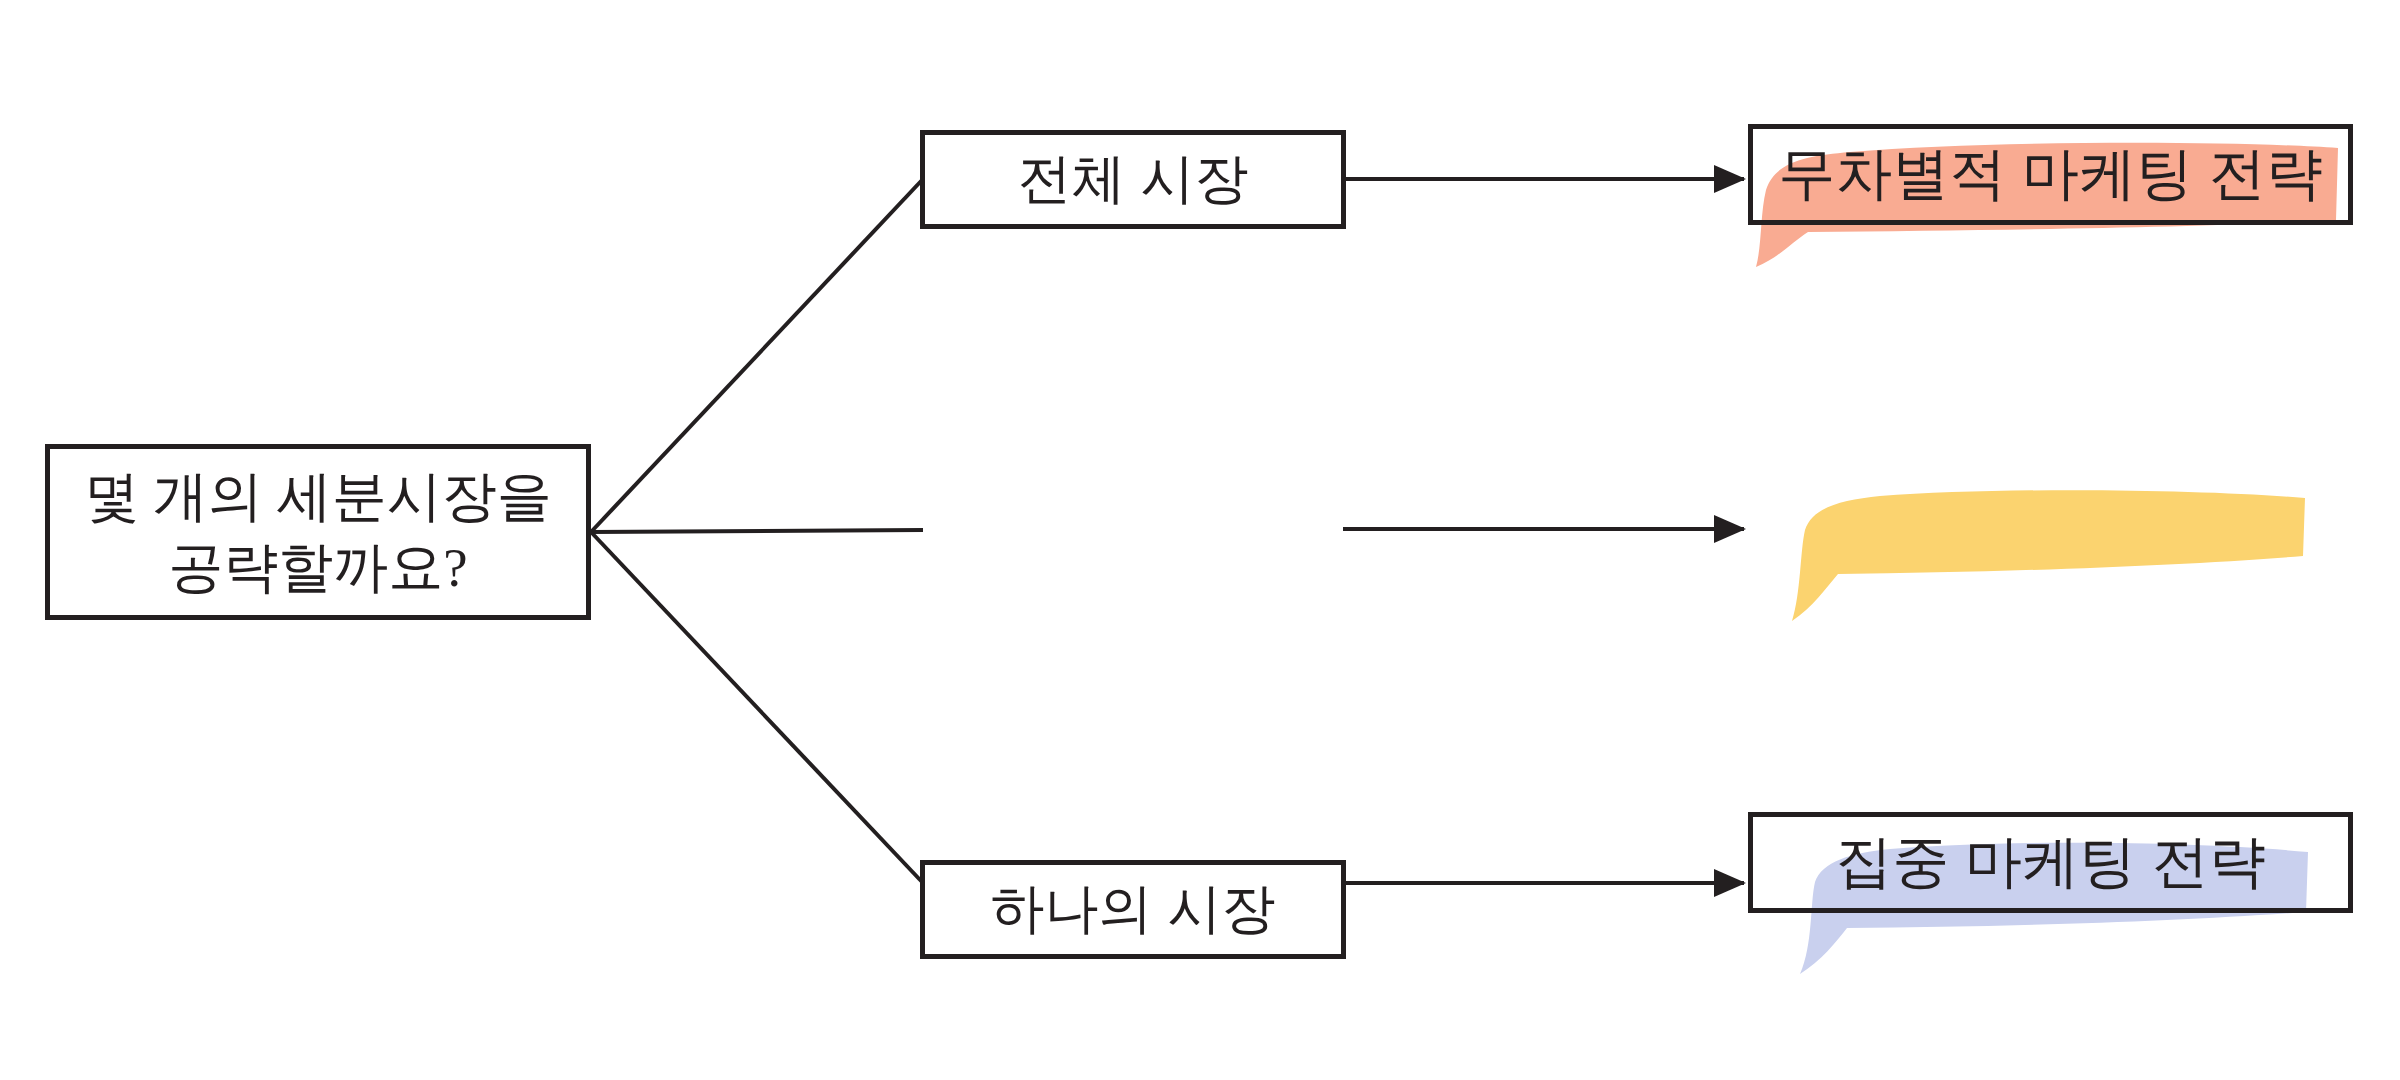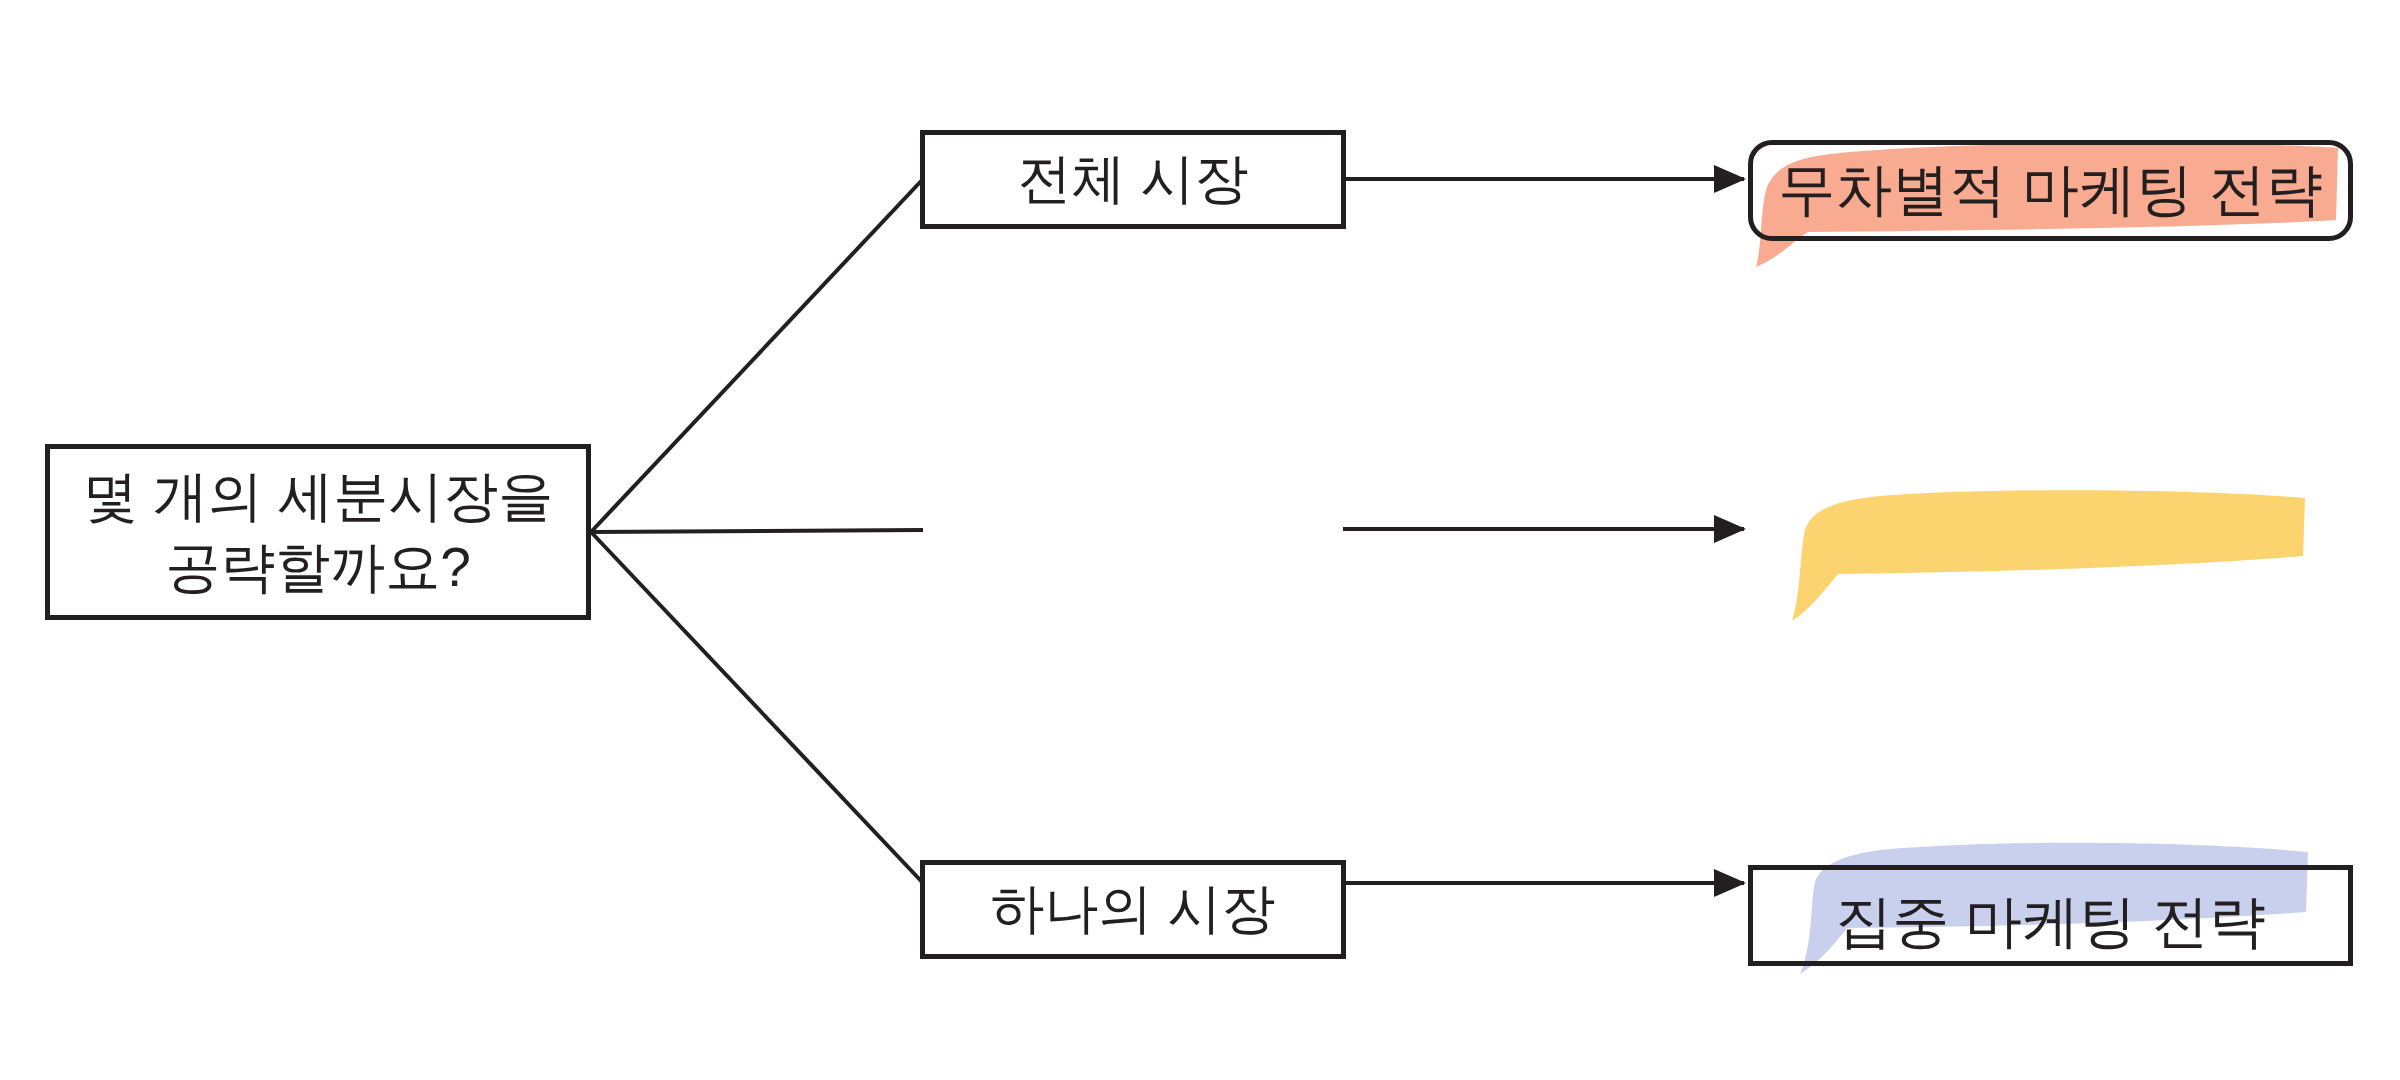--- a/index.html
+++ b/index.html
@@ -40,39 +40,40 @@
   .box.root {
     left: 45px;
     top: 444px;
     width: 546px;
     height: 176px;
     font-size: 55px;
     line-height: 1.3;
   }
   .box.root .label {
     white-space: pre-line;
+    font-family: Liberation Serif, serif;
   }
   .box.option {
     left: 920px;
     width: 426px;
     height: 99px;
     font-size: 54px;
   }
   .box.strategy {
     left: 1748px;
     width: 605px;
     height: 101px;
     font-size: 57px;
   }
   .box.option.row-0 { top: 130px; }
   .box.option.row-1 { top: 480px; }
   .box.option.row-2 { top: 860px; text-align: center; }
-  .box.strategy.row-0 { top: 140px; border-radius: 24px; }
+  .box.strategy.row-0 { top: 124px; }
   .box.strategy.row-1 { top: 478px; }
-  .box.strategy.row-2 { top: 865px; align-items: flex-end; }
+  .box.strategy.row-2 { top: 812px; }
   .box .label {
     position: relative;
     z-index: 2;
   }
 </style>
 </head>
 <body>
 
 <div class="canvas">
 

